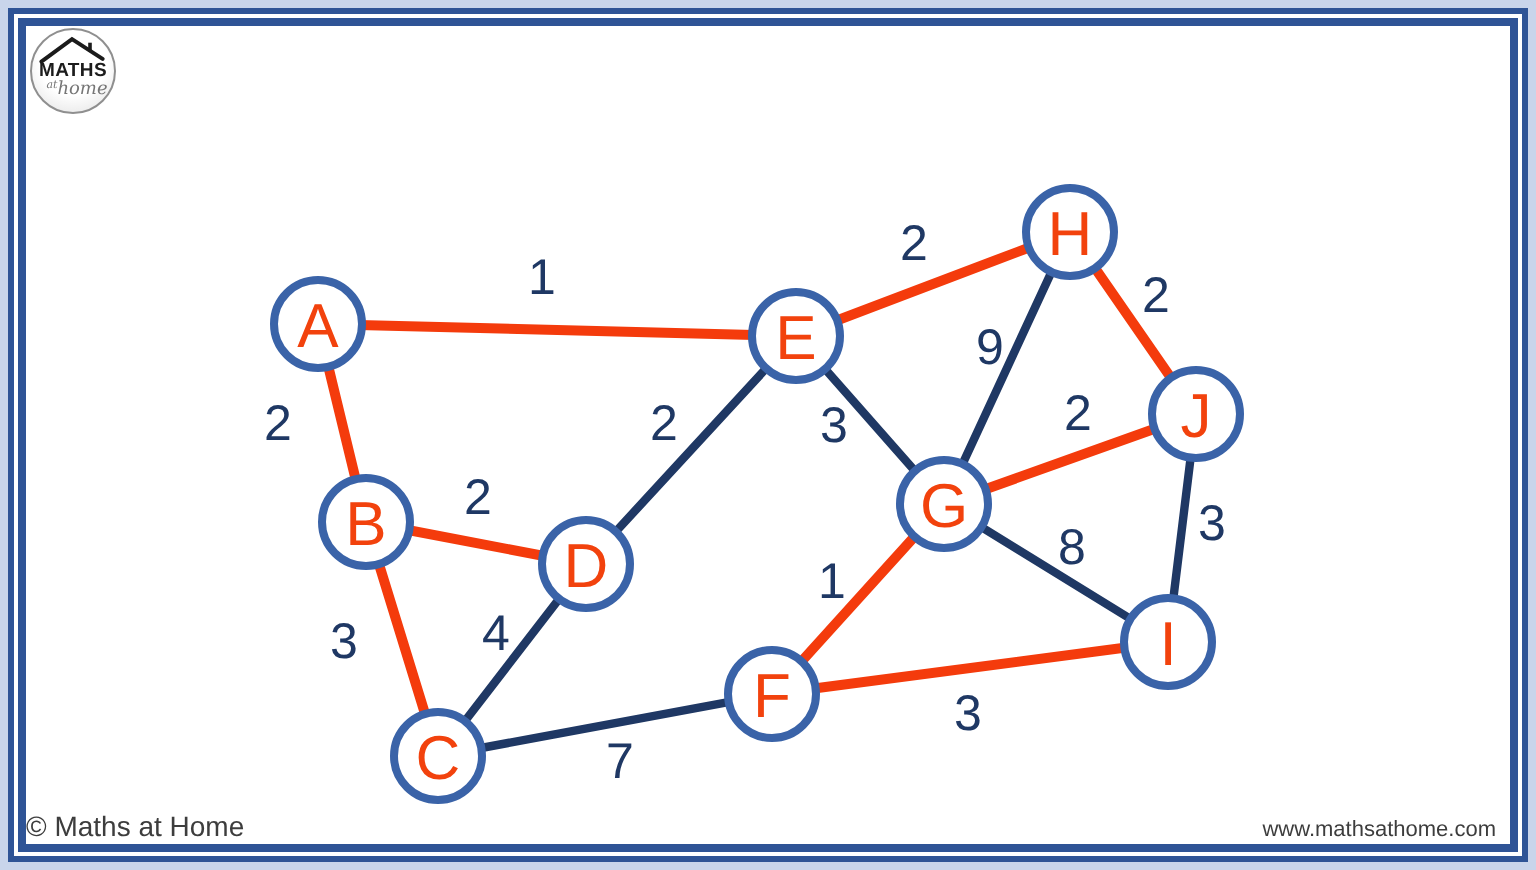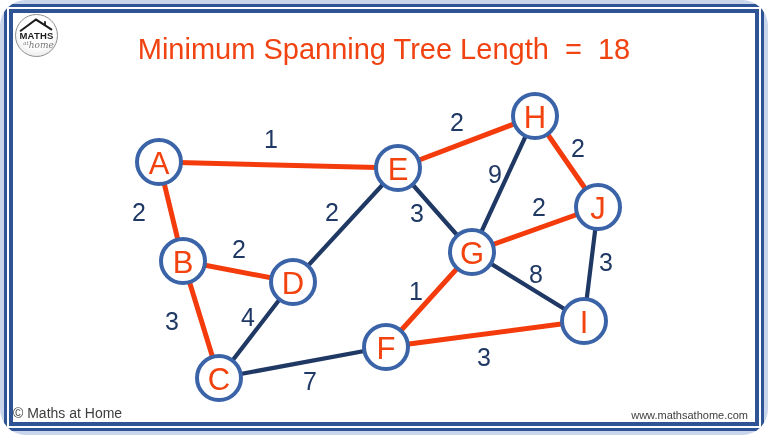--- a/index.html
+++ b/index.html
@@ -2,21 +2,20 @@
 <html style="--background: #C9D5EB; --frame: #2F5496; --title: #F04311; --mst-edge: #F43B0C; --non-mst-edge: #1F3864; --node-stroke: #3A63A8; --node-fill: #FFFFFF; --node-letter: #F2420D; --weight-label: #1F3864; --footer: #3D3D3D;"><head>
 <meta charset="utf-8">
 <style>
   html,body{margin:0;padding:0;background:#fff;}
   .page{
     position:relative;
     width:768px;height:435px;
     background:var(--background,#C9D5EB);
     font-family:"Liberation Sans",sans-serif;
     overflow:hidden;
-    border-radius:26px;
   }
   .frame-outer{
     position:absolute;inset:4px;
     border:3px solid var(--frame,#2F5496);
     background:#ffffff;
   }
   .frame-inner{
     position:absolute;inset:9px;
     border:4px solid var(--frame,#2F5496);
   }
@@ -92,21 +91,20 @@
 
   <div class="logo">
     <svg class="roof" viewBox="0 0 40 16">
       <polyline points="3,15 20,2.5 37,13.5" fill="none" stroke="#1b1b1b" stroke-width="2.2" stroke-linecap="round"></polyline>
       <line x1="30" y1="4.5" x2="30" y2="9.5" stroke="#1b1b1b" stroke-width="2"></line>
     </svg>
     <div class="logo-maths">MATHS</div>
     <div class="logo-home"><span class="logo-at">at</span><span>home</span></div>
   </div>
 
-  <div class="title">Minimum Spanning Tree Length  =  18</div>
 
   <svg class="graph" viewBox="0 0 768 435">
     <g id="edges">
         <line x1="219" y1="378" x2="293" y2="282" stroke="#1F3864" stroke-width="4.2" stroke-linecap="round"></line>
         <line x1="219" y1="378" x2="386" y2="347" stroke="#1F3864" stroke-width="4.2" stroke-linecap="round"></line>
         <line x1="293" y1="282" x2="398" y2="168" stroke="#1F3864" stroke-width="4.2" stroke-linecap="round"></line>
         <line x1="398" y1="168" x2="472" y2="252" stroke="#1F3864" stroke-width="4.2" stroke-linecap="round"></line>
         <line x1="472" y1="252" x2="535" y2="116" stroke="#1F3864" stroke-width="4.2" stroke-linecap="round"></line>
         <line x1="472" y1="252" x2="584" y2="321" stroke="#1F3864" stroke-width="4.2" stroke-linecap="round"></line>
         <line x1="584" y1="321" x2="598" y2="207" stroke="#1F3864" stroke-width="4.2" stroke-linecap="round"></line>

